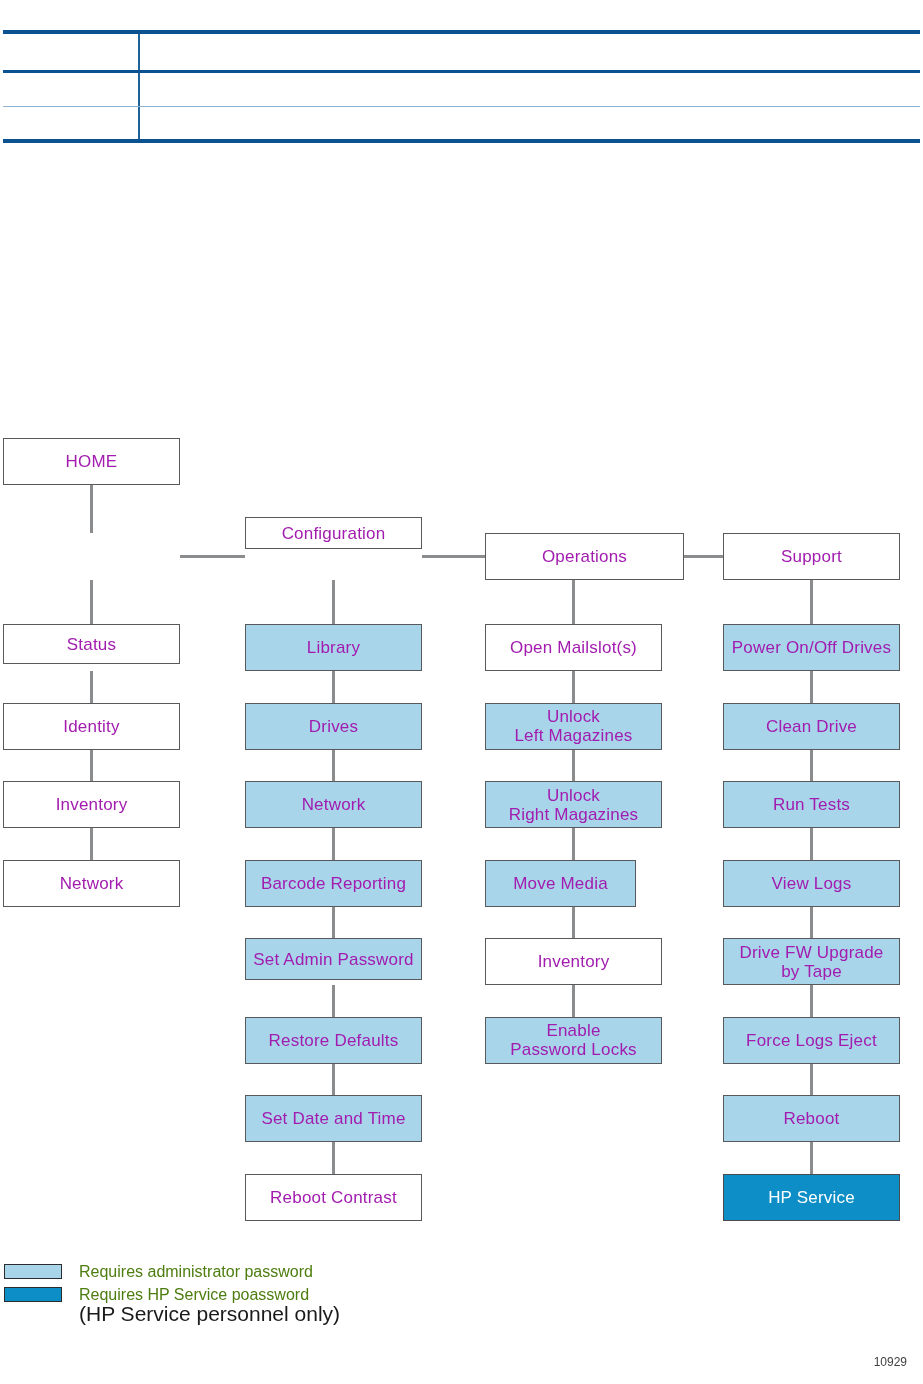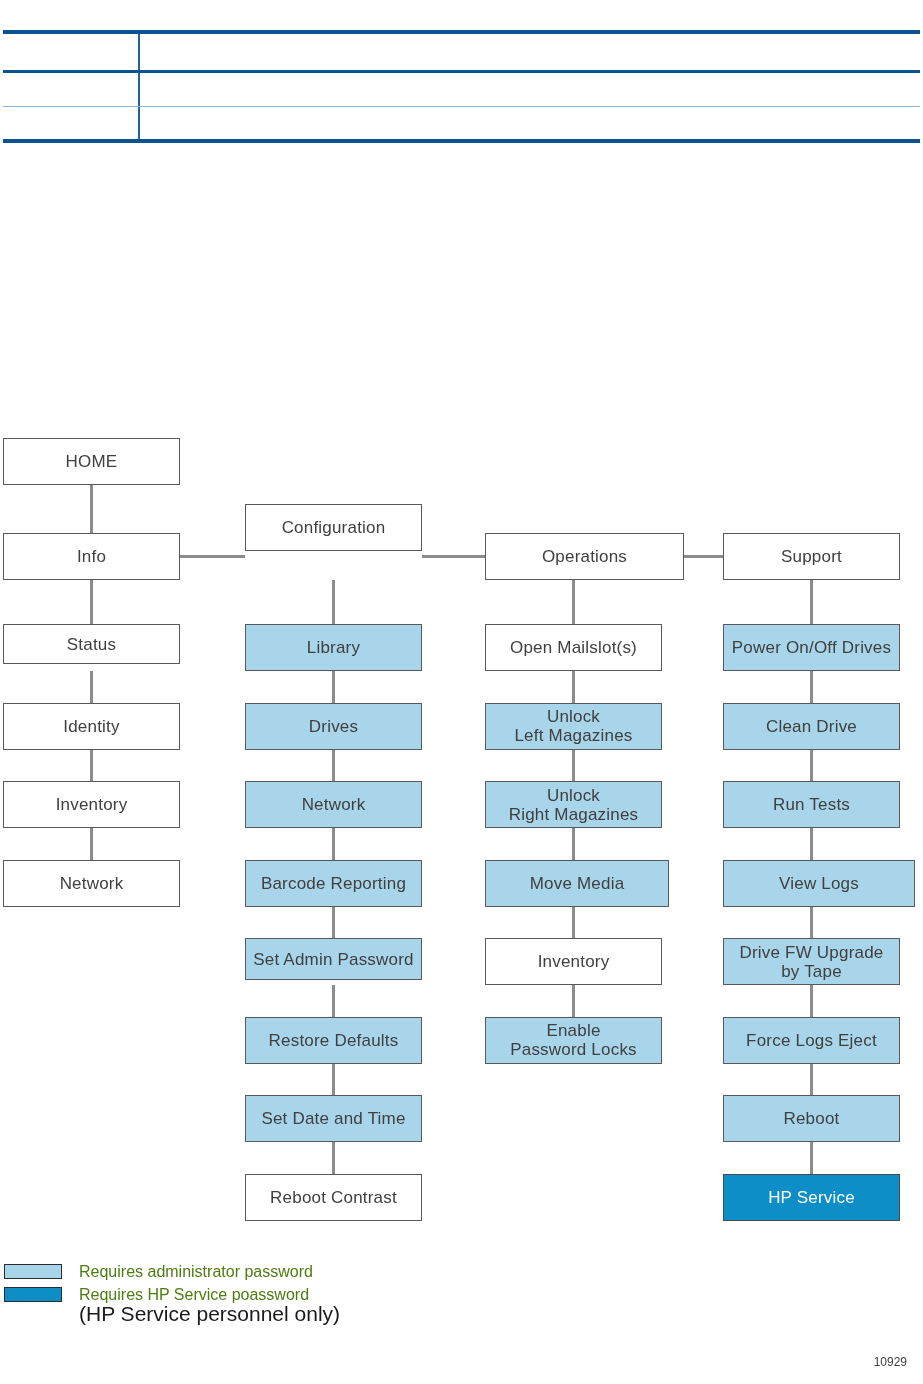--- a/index.html
+++ b/index.html
@@ -37,21 +37,21 @@
   #diagram{position:absolute;left:0;top:0;width:923px;height:1384px;}
 
   .node{
     position:absolute;
     box-sizing:border-box;
     border:1.6px solid #58595b;
     background:#ffffff;
     display:flex;align-items:center;justify-content:center;
     text-align:center;
     font-size:17px;
-    color:#404040;
+    color:#a21caf;
     line-height:19px;
     letter-spacing:.2px;
     font-family:"Liberation Sans","DejaVu Sans",sans-serif;
     z-index:3;
   }
   .node.admin{background:#a8d5ea;}
   .node.service{background:#0d8ec6;color:#ffffff;border-color:#4a4b4d;}
 
   .vline{position:absolute;background:#8a8c8e;width:3px;z-index:1;}
   .hline{position:absolute;background:#8a8c8e;height:3px;z-index:1;}
@@ -95,30 +95,29 @@
   </div>
   <div class="tbl-bar"></div>
 </div>
 
 <div id="diagram">
     <div class="node" style="left: 3px; top: 438px; width: 177px; height: 47px;">HOME</div>
     <div class="vline" style="left: 90px; top: 485px; height: 48px;"></div>
     <div class="hline" style="left: 180px; top: 555px; width: 65px;"></div>
     <div class="hline" style="left: 422px; top: 555px; width: 63px;"></div>
     <div class="hline" style="left: 662px; top: 555px; width: 61px;"></div>
-    <div class="node" style="left: 3px; top: 533px; width: 177px; height: 47px;">Info</div>
     <div class="vline" style="left: 90px; top: 580px; height: 44px;"></div>
     <div class="node" style="left: 3px; top: 624px; width: 177px; height: 40px;">Status</div>
     <div class="vline" style="left: 90px; top: 671px; height: 31.5px;"></div>
     <div class="node" style="left: 3px; top: 702.5px; width: 177px; height: 47px;">Identity</div>
     <div class="vline" style="left: 90px; top: 749.5px; height: 31.5px;"></div>
     <div class="node" style="left: 3px; top: 781px; width: 177px; height: 47px;">Inventory</div>
     <div class="vline" style="left: 90px; top: 828px; height: 31.5px;"></div>
     <div class="node" style="left: 3px; top: 859.5px; width: 177px; height: 47px;">Network</div>
-    <div class="node" style="left: 245px; top: 504px; width: 177px; height: 47px;">Configuration</div>
+    <div class="node" style="left: 245px; top: 517px; width: 177px; height: 32px;">Configuration</div>
     <div class="vline" style="left: 332px; top: 580px; height: 44px;"></div>
     <div class="node admin" style="left: 245px; top: 624px; width: 177px; height: 47px;">Library</div>
     <div class="vline" style="left: 332px; top: 671px; height: 31.5px;"></div>
     <div class="node admin" style="left: 245px; top: 702.5px; width: 177px; height: 47px;">Drives</div>
     <div class="vline" style="left: 332px; top: 749.5px; height: 31.5px;"></div>
     <div class="node admin" style="left: 245px; top: 781px; width: 177px; height: 47px;">Network</div>
     <div class="vline" style="left: 332px; top: 828px; height: 31.5px;"></div>
     <div class="node admin" style="left: 245px; top: 859.5px; width: 177px; height: 47px;">Barcode Reporting</div>
     <div class="vline" style="left: 332px; top: 906.5px; height: 31.5px;"></div>
     <div class="node admin" style="left: 245px; top: 938px; width: 177px; height: 42px;">Set Admin Password</div>
@@ -129,34 +128,34 @@
     <div class="vline" style="left: 332px; top: 1142px; height: 31.5px;"></div>
     <div class="node" style="left: 245px; top: 1173.5px; width: 177px; height: 47px;">Reboot Contrast</div>
     <div class="node" style="left: 485px; top: 533px; width: 199px; height: 47px;">Operations</div>
     <div class="vline" style="left: 572px; top: 580px; height: 44px;"></div>
     <div class="node" style="left: 485px; top: 624px; width: 177px; height: 47px;">Open Mailslot(s)</div>
     <div class="vline" style="left: 572px; top: 671px; height: 31.5px;"></div>
     <div class="node admin" style="left: 485px; top: 702.5px; width: 177px; height: 47px;">Unlock<br>Left Magazines</div>
     <div class="vline" style="left: 572px; top: 749.5px; height: 31.5px;"></div>
     <div class="node admin" style="left: 485px; top: 781px; width: 177px; height: 47px;">Unlock<br>Right Magazines</div>
     <div class="vline" style="left: 572px; top: 828px; height: 31.5px;"></div>
-    <div class="node admin" style="left: 485px; top: 859.5px; width: 184px; height: 47px;">Move Media</div>
+    <div class="node admin" style="left: 485px; top: 859.5px; width: 151px; height: 47px;">Move Media</div>
     <div class="vline" style="left: 572px; top: 906.5px; height: 31.5px;"></div>
     <div class="node" style="left: 485px; top: 938px; width: 177px; height: 47px;">Inventory</div>
     <div class="vline" style="left: 572px; top: 985px; height: 31.5px;"></div>
     <div class="node admin" style="left: 485px; top: 1016.5px; width: 177px; height: 47px;">Enable<br>Password Locks</div>
     <div class="node" style="left: 723px; top: 533px; width: 177px; height: 47px;">Support</div>
     <div class="vline" style="left: 810px; top: 580px; height: 44px;"></div>
     <div class="node admin" style="left: 723px; top: 624px; width: 177px; height: 47px;">Power On/Off Drives</div>
     <div class="vline" style="left: 810px; top: 671px; height: 31.5px;"></div>
     <div class="node admin" style="left: 723px; top: 702.5px; width: 177px; height: 47px;">Clean Drive</div>
     <div class="vline" style="left: 810px; top: 749.5px; height: 31.5px;"></div>
     <div class="node admin" style="left: 723px; top: 781px; width: 177px; height: 47px;">Run Tests</div>
     <div class="vline" style="left: 810px; top: 828px; height: 31.5px;"></div>
-    <div class="node admin" style="left: 723px; top: 859.5px; width: 192px; height: 47px;">View Logs</div>
+    <div class="node admin" style="left: 723px; top: 859.5px; width: 177px; height: 47px;">View Logs</div>
     <div class="vline" style="left: 810px; top: 906.5px; height: 31.5px;"></div>
     <div class="node admin" style="left: 723px; top: 938px; width: 177px; height: 47px;">Drive FW Upgrade<br>by Tape</div>
     <div class="vline" style="left: 810px; top: 985px; height: 31.5px;"></div>
     <div class="node admin" style="left: 723px; top: 1016.5px; width: 177px; height: 47px;">Force Logs Eject</div>
     <div class="vline" style="left: 810px; top: 1063.5px; height: 31.5px;"></div>
     <div class="node admin" style="left: 723px; top: 1095px; width: 177px; height: 47px;">Reboot</div>
     <div class="vline" style="left: 810px; top: 1142px; height: 31.5px;"></div>
     <div class="node service" style="left: 723px; top: 1173.5px; width: 177px; height: 47px;">HP Service</div>
   </div>
 

